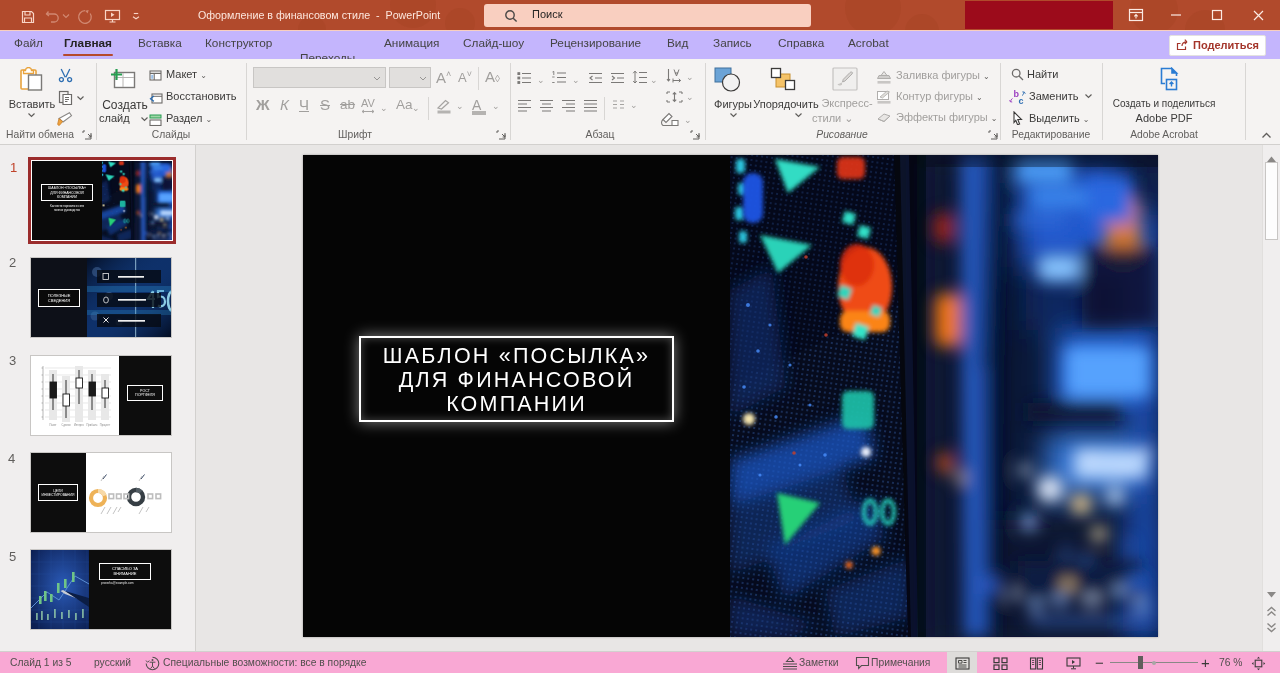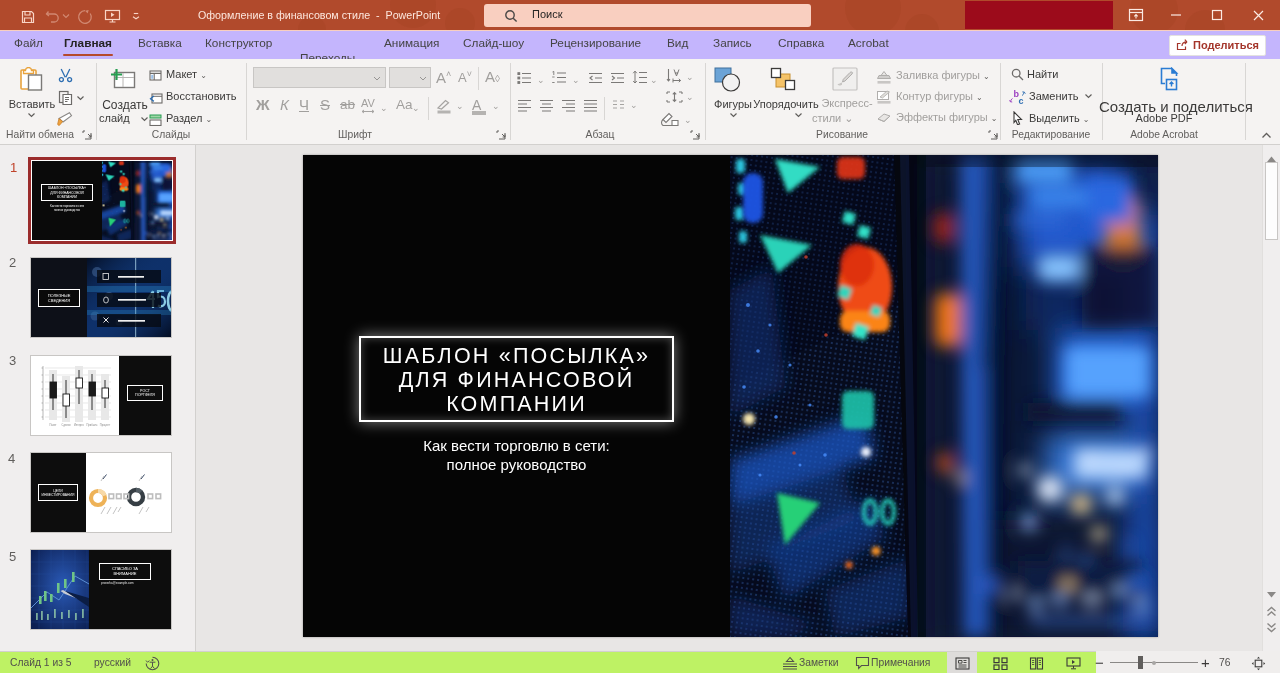--- a/index.html
+++ b/index.html
@@ -45,21 +45,21 @@
 #mainarea { position:absolute; left:0; top:145px; width:1280px; height:506px; background:#e8e6e5; }
 #thumbs { position:absolute; left:0; top:0; width:196px; height:506px; background:#f0eeee; border-right:1px solid #d2d0ce; }
 .thumbnum { position:absolute; font-size:13px; color:#605e5c; }
 .thumb { position:absolute; left:32px; width:140px; height:79px; background:#000; outline:1px solid #c8c6c4; }
 #canvas { position:absolute; left:197px; top:0; right:18px; bottom:0; }
 #slide { position:absolute; left:106px; top:10px; width:855px; height:482px; background:#050505; box-shadow:0 0 2px rgba(0,0,0,.35); }
 
 #vscroll { position:absolute; right:0; top:0; width:18px; height:506px; background:#f0eeee; border-left:1px solid #e1dfdd; }
 
 
-#statusbar { position:absolute; left:0; top:651px; width:1096px; height:22px; background:#bef264;
+#statusbar { position:absolute; left:0; top:651px; width:1280px; height:22px; background:#f9a8d4;
   border-top:1px solid #d2d0ce; color:#514f4d; font-size:10.3px; }
 .sitem { position:absolute; top:0; height:22px; line-height:21px; }
 
 #titlebox { position:absolute; left:56px; top:181px; width:315px; height:86px;
   border:2px solid #fff; box-shadow:0 0 14px rgba(255,255,255,.5), inset 0 0 10px rgba(255,255,255,.28); }
 #titletext { position:absolute; left:46px; top:189px; width:335px; text-align:center; color:#fff;
   font-size:21.5px; line-height:24px; letter-spacing:2.2px; font-weight:400; }
 #subtext { position:absolute; left:46px; top:281px; width:335px; text-align:center; color:#fff;
   font-size:15px; line-height:19px; }
 </style>
@@ -440,21 +440,21 @@
       </svg>
     </div>
     <div class="grey" style="position:absolute;left:896px;top:31px;font-size:11px;">Контур фигуры <span class="chev">⌄</span></div>
     <div style="position:absolute;left:876px;top:52px;">
       <svg width="16" height="14" viewBox="0 0 16 14" fill="none" stroke="#b0aeac">
         <path d="M2 8l6-5 6 2-6 5.5z" fill="#e8e6e4" stroke-width="1"></path>
         <path d="M2 8l6 2.5 6-5.5" fill="none" stroke-width="1"></path>
       </svg>
     </div>
     <div class="grey" style="position:absolute;left:896px;top:52px;font-size:11px;">Эффекты фигуры <span class="chev">⌄</span></div>
-    <div class="group-label" style="left:800px;width:84px;">Рисование</div>
+    <div class="group-label" style="left:800px;width:84px;font-style:italic;">Рисование</div>
     <div class="launcher" style="left:988px;">
         <svg width="10" height="10" viewBox="0 0 10 10" fill="none" stroke="#605e5c" stroke-width="1">
           <path d="M1 3V1h2M9 3v6H3M6 4l3 3M9 4.6V7h-2.4"></path>
         </svg>
       </div>
     <div class="gdiv" style="left:1000px;"></div>
 
     <div style="position:absolute;left:1011px;top:9px;">
       <svg width="13" height="13" viewBox="0 0 13 13" fill="none" stroke="#6d6b69" stroke-width="1.3">
           <circle cx="5.2" cy="5.2" r="3.8"></circle>
@@ -487,21 +487,21 @@
 
     <div style="position:absolute;left:1158px;top:8px;">
       <svg width="22" height="24" viewBox="0 0 22 24" fill="none" stroke="#2b7cd3" stroke-width="1.6">
         <path d="M14 1.5H3.5v15H7"></path>
           <path d="M14 1.5l4.5 4.5H14z" fill="#2b7cd3"></path>
           <path d="M18.5 6v3"></path>
         <rect x="8.5" y="12.5" width="10" height="10"></rect>
         <path d="M13.5 19.5v-4.2M11.6 17l1.9-1.9 1.9 1.9" stroke-width="1.4"></path>
       </svg>
     </div>
-    <div style="position:absolute;left:1099px;top:39px;width:130px;text-align:left;font-size:15px;white-space:nowrap;">Создать и поделиться</div>
+    <div style="position:absolute;left:1099px;top:39px;width:130px;text-align:center;font-size:10px;white-space:nowrap;">Создать и поделиться</div>
     <div style="position:absolute;left:1106px;top:53px;width:116px;text-align:center;font-size:11px;">Adobe PDF</div>
     <div class="group-label" style="left:1122px;width:84px;">Adobe Acrobat</div>
     <div class="gdiv" style="left:1245px;"></div>
     <div style="position:absolute;left:1261px;top:73px;">
         <svg width="11" height="7" viewBox="0 0 11 7" fill="none" stroke="#605e5c" stroke-width="1.3">
           <path d="M1.5 5.5l4-4 4 4"></path>
         </svg>
       </div>
   </div>
   <div id="mainarea">
@@ -818,21 +818,20 @@
               <circle cx="336" cy="396" r="4" fill="#4a85e8" opacity=".9"></circle>
               <circle cx="356" cy="402" r="4" fill="#4a85e8" opacity=".8"></circle>
               <circle cx="398" cy="390" r="5" fill="#3a70d0" opacity=".8"></circle>
             </g>
 
             <rect x="196" y="0" width="232" height="12" fill="#04060f" opacity=".35"></rect>
           </g>
         </svg>
         <div id="titlebox"></div>
         <div id="titletext">ШАБЛОН «ПОСЫЛКА»<br>ДЛЯ ФИНАНСОВОЙ<br>КОМПАНИИ</div>
-        <div id="subtext">Как вести торговлю в сети:<br>полное руководство</div>
       </div>
     </div>
     <div id="vscroll">
       <div style="position:absolute;left:3px;top:4px;"><svg width="11" height="8" viewBox="0 0 11 8" fill="#8a8886">
             <polygon points="5.5,1.5 10,7 1,7"></polygon>
           </svg></div>
       <div style="position:absolute;left:2px;top:17px;width:13px;height:78px;background:#fdfdfd;border:1px solid #c8c6c4;"></div>
       <div style="position:absolute;left:3px;top:440px;"><svg width="11" height="8" viewBox="0 0 11 8" fill="#8a8886">
             <polygon points="5.5,6.5 10,1 1,1"></polygon>
           </svg></div>
@@ -848,20 +847,21 @@
     <div class="sitem" style="left:10px;">Слайд 1 из 5</div>
     <div class="sitem" style="left:94px;">русский</div>
     <div class="sitem" style="left:145px;top:4px;">
       <svg width="15" height="15" viewBox="0 0 15 15" fill="none" stroke="#514f4d" stroke-width="1.1">
         <path d="M7.5 1.2a6.3 6.3 0 1 1-6.3 6.3"></path>
         <path d="M4.6 6.2h5.8M7.5 6.2v4M7.5 10.2l-2 2.4M7.5 10.2l2 2.4" stroke-width="1"></path>
         <circle cx="7.5" cy="4" r="1" fill="#514f4d" stroke="none"></circle>
         <path d="M1 4.5l1.6 1.8L4.3 4.5" stroke-width="1"></path>
       </svg>
     </div>
+    <div class="sitem" style="left:163px;">Специальные возможности: все в порядке</div>
     <div class="sitem" style="left:782px;top:4px;">
       <svg width="16" height="14" viewBox="0 0 16 14" fill="none" stroke="#514f4d" stroke-width="1.1">
         <path d="M1 13h14M1 10.5h14M1 8h14" stroke-width="1.2"></path>
         <path d="M4.5 5.5 8 1.5l3.5 4z" fill="none"></path>
       </svg>
     </div>
     <div class="sitem" style="left:799px;">Заметки</div>
     <div class="sitem" style="left:855px;top:4px;">
       <svg width="15" height="14" viewBox="0 0 15 14" fill="none" stroke="#514f4d" stroke-width="1.1">
         <path d="M1.5 1.5h12v8h-7l-2.8 2.8V9.5h-2.2z"></path>

